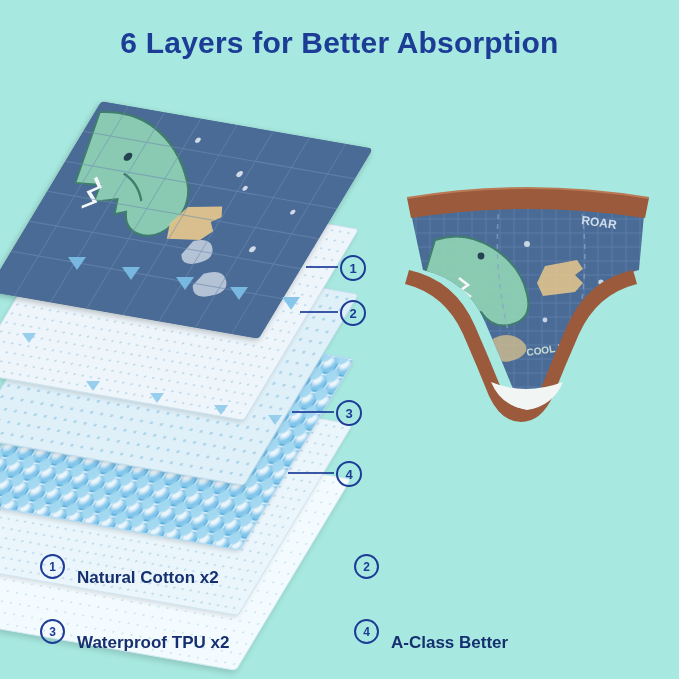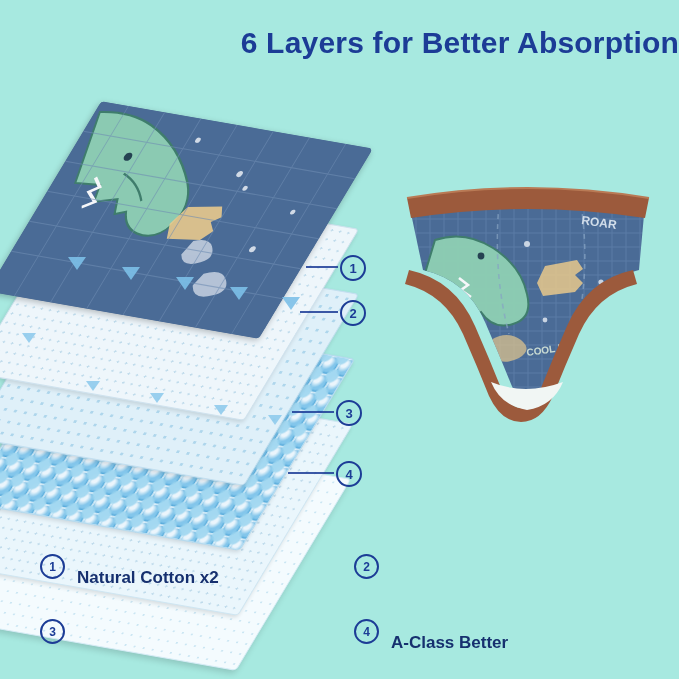--- a/index.html
+++ b/index.html
@@ -6,21 +6,21 @@
   body{
     width:679px;height:679px;
     background:#a7e9e0;
     font-family:"Liberation Sans", sans-serif;
     overflow:hidden;
     position:relative;
   }
   .title{
     position:absolute;
     top:26px;left:0;width:679px;
-    text-align:right;
+    text-align:center;
     font-size:30px;
     font-weight:bold;
     color:#1c3c96;
     letter-spacing:.2px;
   }
 
   
   .stack{
     position:absolute;
     left:0;top:95px;
@@ -302,19 +302,20 @@
       <div class="num-inline">1</div>
       <div class="txt">Natural Cotton x2</div>
     </div>
     <div class="legend-cell">
       <div class="num-inline">2</div>
     </div>
   </div>
   <div class="legend-row">
     <div class="legend-cell">
       <div class="num-inline">3</div>
+      <div class="txt">Waterproof TPU x2</div>
     </div>
     <div class="legend-cell">
       <div class="num-inline">4</div>
       <div class="txt">A-Class Better</div>
     </div>
   </div>
 </div>
 
 </body></html>

